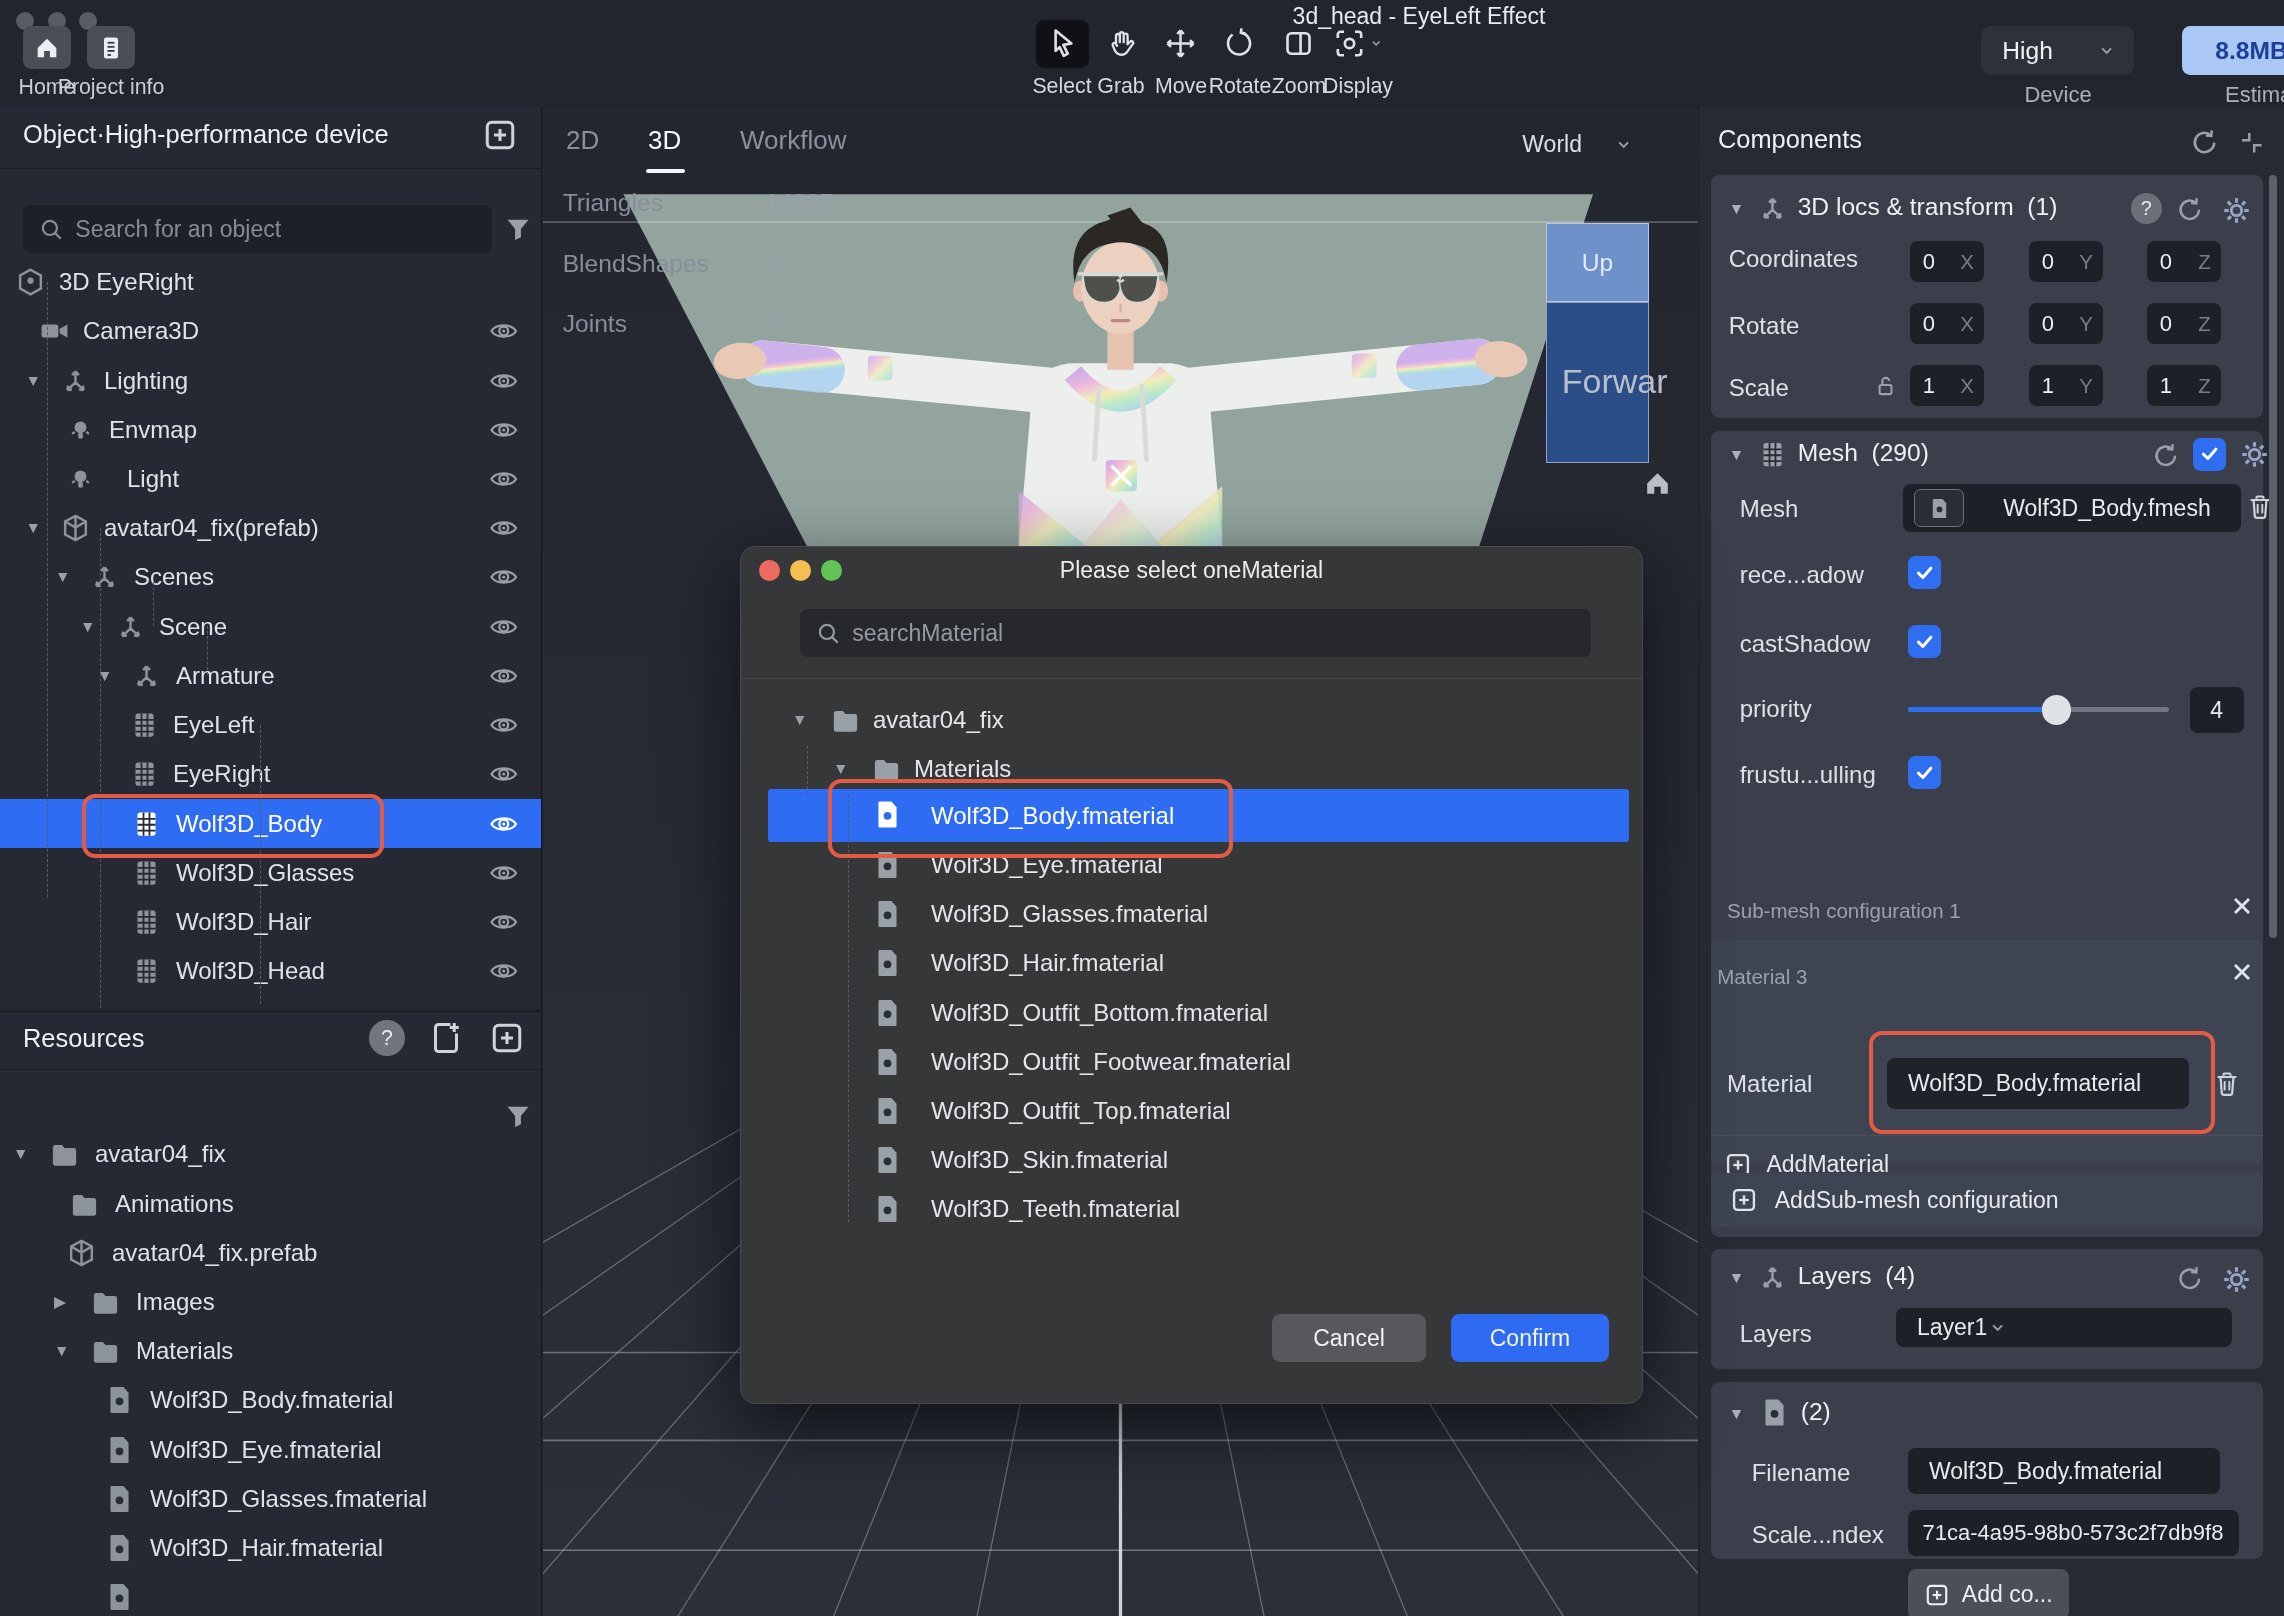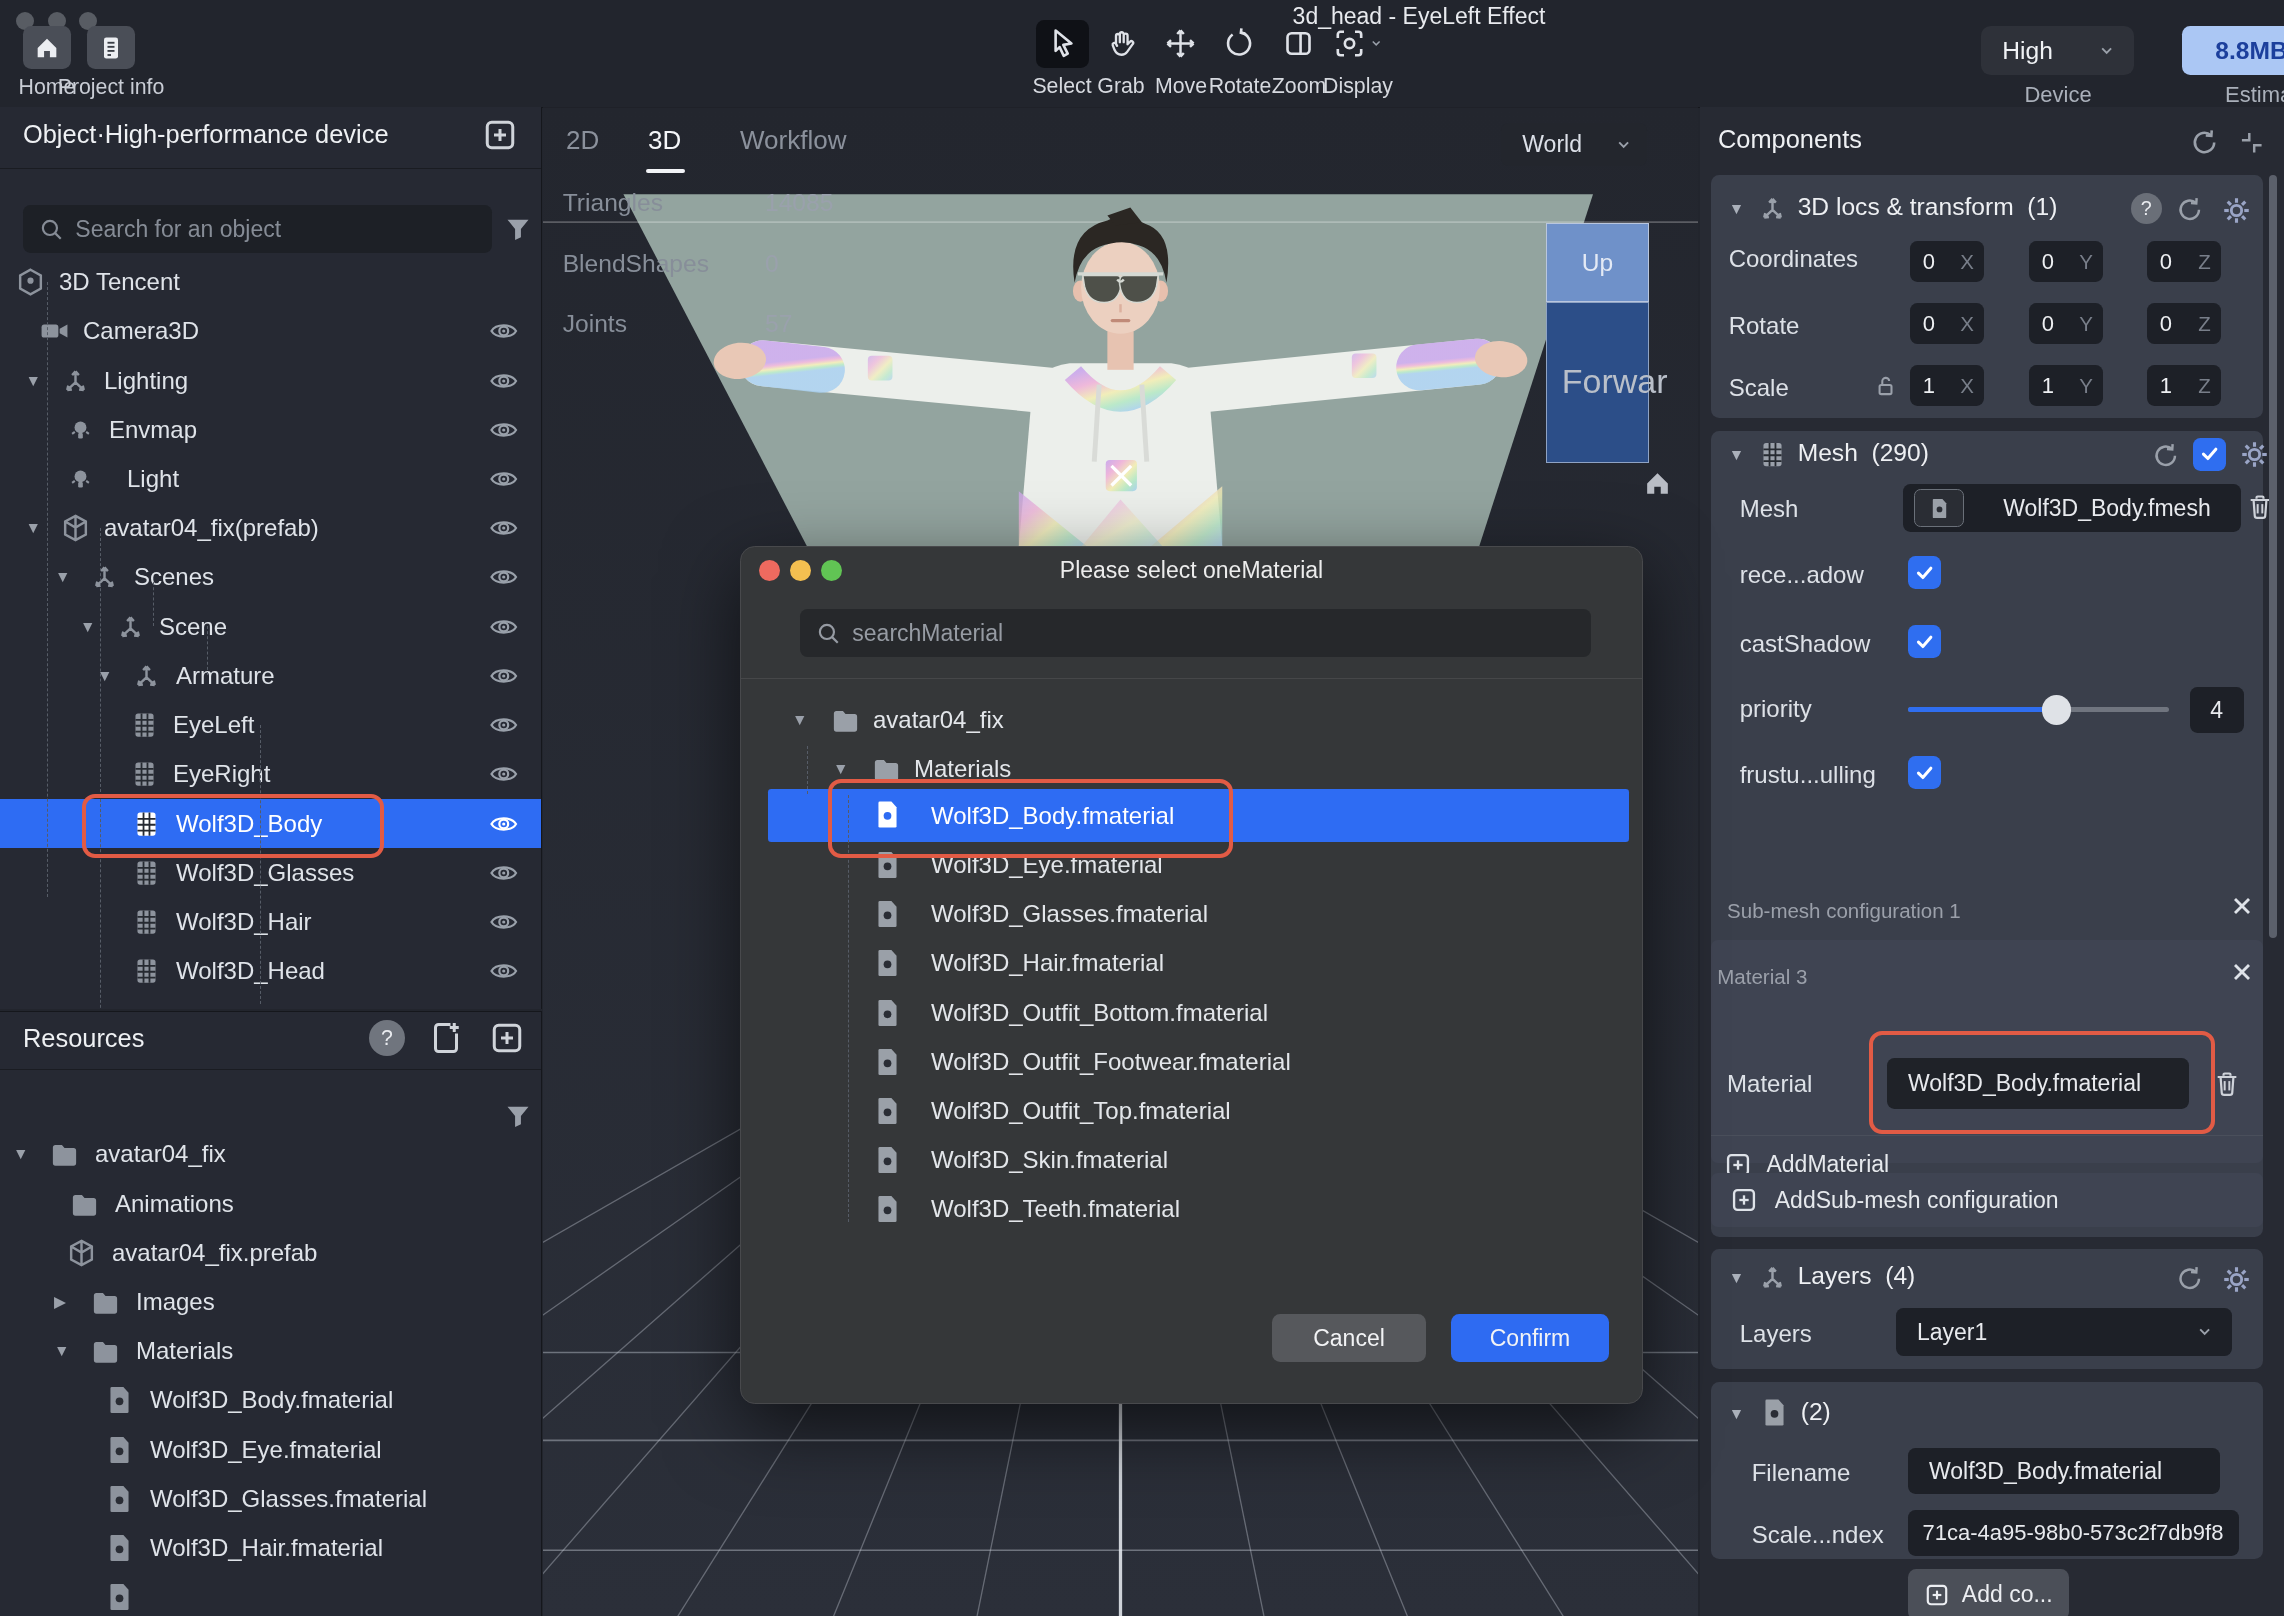--- a/index.html
+++ b/index.html
@@ -218,21 +218,21 @@
             <polygon points="3,4 21,4 14.5,12 14.5,19 9.5,21.5 9.5,12" fill="currentColor"></polygon>
           </svg></span></div>
     <div id="object-tree">
         <div class="tree-row" style="top:150px">
           <span class="ticon" style="left:14.8px">
             <svg width="31" height="31" viewBox="0 0 24 24" style="display:block">
               <polygon points="12,2.5 20,7 20,17 12,21.5 4,17 4,7" fill="none" stroke="currentColor" stroke-width="1.9"></polygon>
               <circle cx="12" cy="11" r="2.4" fill="currentColor"></circle>
             </svg>
           </span>
-          <span class="lbl" style="left:59px">3D Tencent</span>
+          <span class="lbl" style="left:59px">3D EyeRight</span>
         </div>
         <div class="tree-row" style="top:199px">
           <span class="ticon" style="left:39px">
             <svg width="31" height="31" viewBox="0 0 24 24" style="display:block">
               <rect x="2" y="7" width="13" height="10" rx="2" fill="currentColor"></rect>
               <polygon points="16,10.2 22,7 22,17 16,13.8" fill="currentColor"></polygon>
             </svg>
           </span>
           <span class="lbl" style="left:83px">Camera3D</span>
           <span class="eye" style="left:489px">
@@ -931,21 +931,21 @@
                 <line x1="12" y1="18" x2="12" y2="21.5"></line>
                 <line x1="2.5" y1="12" x2="6" y2="12"></line>
                 <line x1="18" y1="12" x2="21.5" y2="12"></line>
                 <line x1="5.2" y1="5.2" x2="7.7" y2="7.7"></line>
                 <line x1="16.3" y1="16.3" x2="18.8" y2="18.8"></line>
                 <line x1="5.2" y1="18.8" x2="7.7" y2="16.3"></line>
                 <line x1="16.3" y1="7.7" x2="18.8" y2="5.2"></line>
               </g>
             </svg></span></span>
       <span class="row-label" style="left:29px;top:71px">Layers</span>
-      <div class="dark-field" style="left:185px;top:59px;width:336px;height:48px;padding:0 16.4px 0 21.3px;justify-content:space-between">
+      <div class="dark-field" style="left:185px;top:59px;width:336px;height:39px;padding:0 16.4px 0 21.3px;">
         <span>Layer1</span>
         <span class="chev" style="color: rgb(154, 160, 170);">
             <svg width="21.3" height="21.3" viewBox="0 0 24 24" style="display:block">
               <polyline points="7,9.5 12,14.5 17,9.5" fill="none" stroke="currentColor" stroke-width="2.2"></polyline>
             </svg>
           </span>
       </div>
     </div>
 
     <div class="card" style="top:1275px;height:177px">

